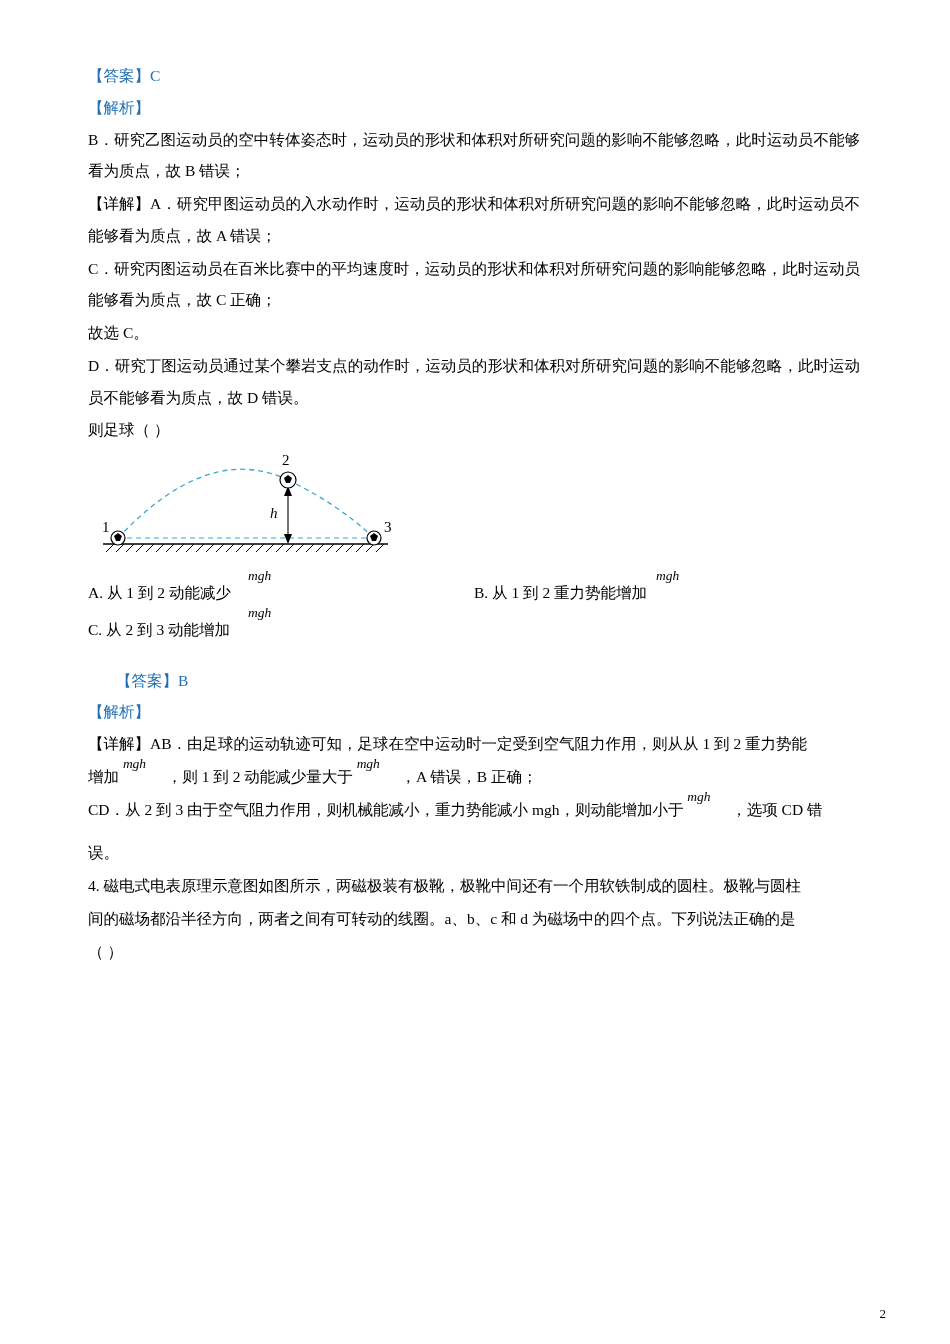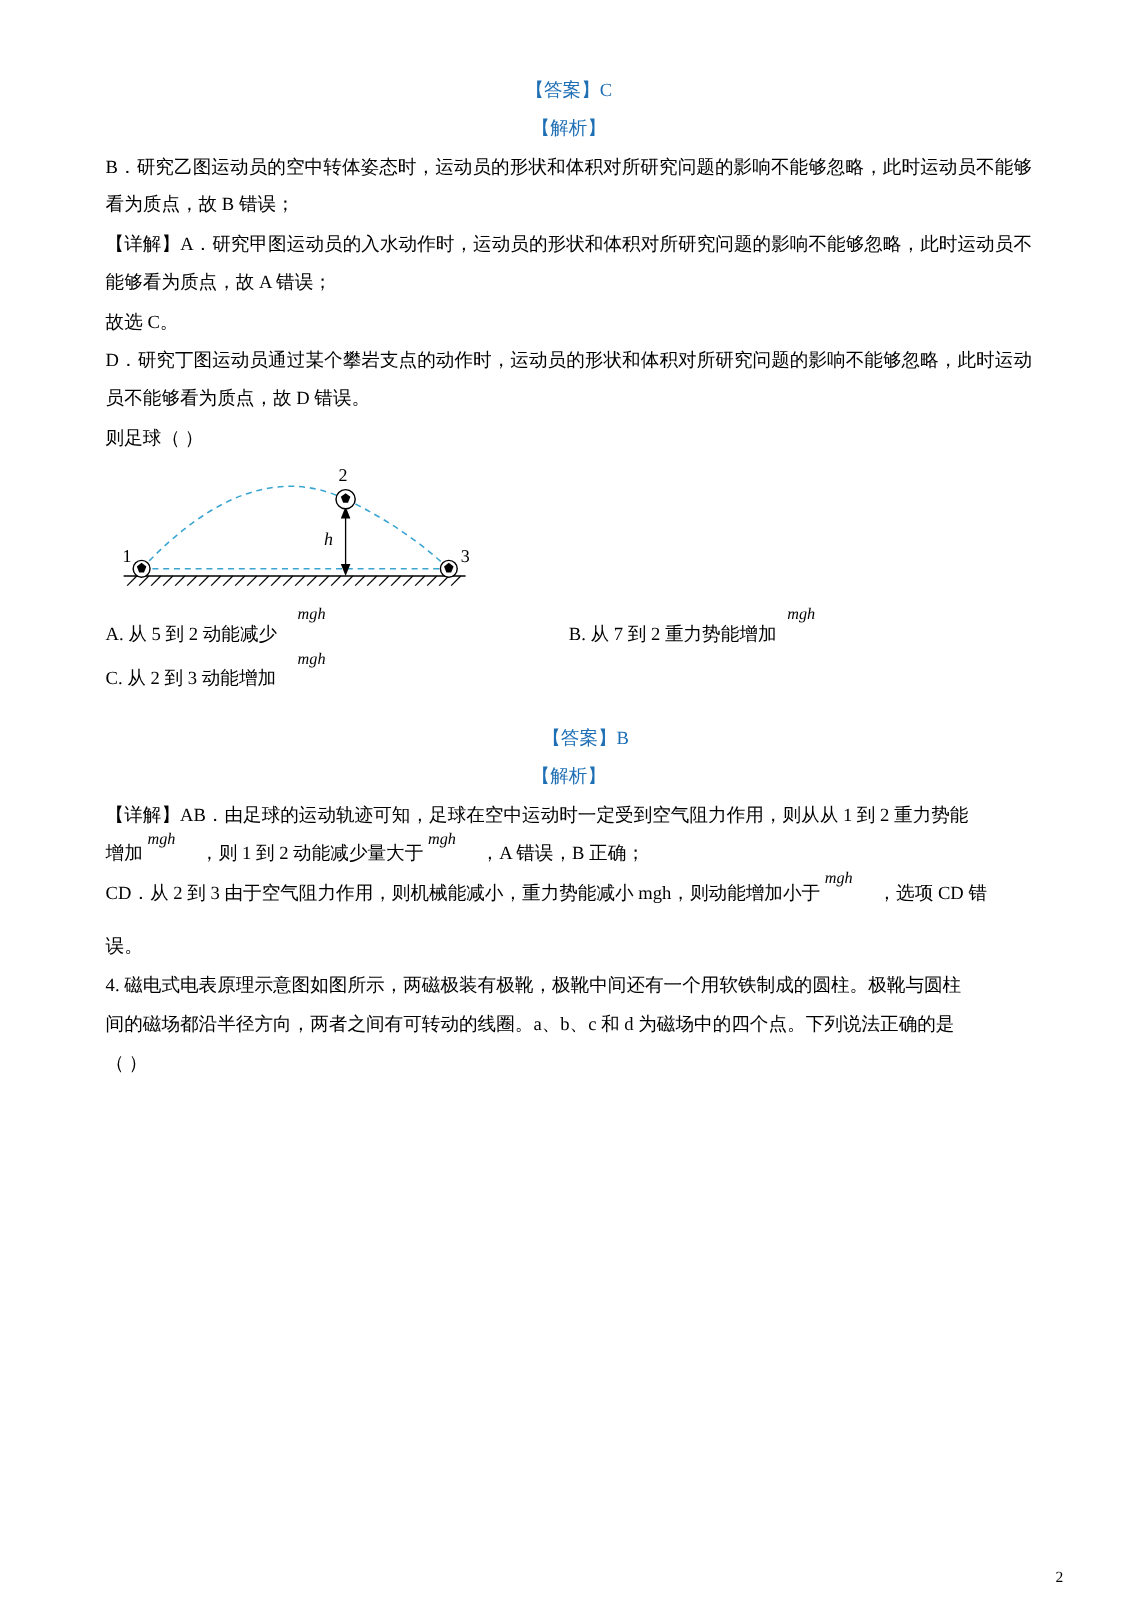--- a/index.html
+++ b/index.html
@@ -25,21 +25,20 @@
     font-size: 15.5px;
     line-height: 2.05;
     text-align: justify;
     margin: 0 0 1px 0;
   }
   .blue-head {
     color: #1f6fb5;
     font-size: 15.5px;
     line-height: 2.05;
     margin: 0;
-    text-align: center;
   }
   .inline-frac-wrap {
     display: inline-block;
     width: 40px;
     position: relative;
     height: 1em;
     vertical-align: baseline;
   }
   .inline-frac-wrap .num {
     position: absolute;
@@ -84,20 +83,21 @@
 </style>
 </head>
 <body>
 
 <div class="page">
 
   <p class="blue-head">【答案】C</p>
   <p class="blue-head">【解析】</p>
   <p class="para">B．研究乙图运动员的空中转体姿态时，运动员的形状和体积对所研究问题的影响不能够忽略，此时运动员不能够看为质点，故 B 错误；</p>
   <p class="para">【详解】A．研究甲图运动员的入水动作时，运动员的形状和体积对所研究问题的影响不能够忽略，此时运动员不能够看为质点，故 A 错误；</p>
+  <p class="para">C．研究丙图运动员在百米比赛中的平均速度时，运动员的形状和体积对所研究问题的影响能够忽略，此时运动员能够看为质点，故 C 正确；</p>
   <p class="para">故选 C。</p>
   <p class="para">D．研究丁图运动员通过某个攀岩支点的动作时，运动员的形状和体积对所研究问题的影响不能够忽略，此时运动员不能够看为质点，故 D 错误。</p>
 
   <p class="para">则足球（        ）</p>
 
   <div class="figure">
     <svg width="420" height="120" viewBox="0 0 420 120">
 
       <line x1="15" y1="92" x2="300" y2="92" stroke="#000" stroke-width="1.4"></line>
 
@@ -151,25 +151,25 @@
       <text x="14" y="80" font-family="Liberation Serif, serif" font-size="15">1</text>
       <text x="194" y="13" font-family="Liberation Serif, serif" font-size="15">2</text>
       <text x="296" y="80" font-family="Liberation Serif, serif" font-size="15">3</text>
       <text x="182" y="66" font-family="Liberation Serif, serif" font-size="15" font-style="italic">h</text>
     </svg>
   </div>
 
   <div class="options">
     <div class="opt-row">
       <div class="opt-cell">
-        <span>A. 从 5 到 2 动能减少</span>
+        <span>A. 从 1 到 2 动能减少</span>
         <span class="frac-over" style="left:160px;">mgh</span>
       </div>
       <div class="opt-cell">
-        <span>B. 从 7 到 2 重力势能增加</span>
+        <span>B. 从 1 到 2 重力势能增加</span>
         <span class="frac-over" style="left:182px;">mgh</span>
       </div>
     </div>
     <div class="opt-row">
       <div class="opt-cell">
         <span>C. 从 2 到 3 动能增加</span>
         <span class="frac-over" style="left:160px;">mgh</span>
       </div>
     </div>
   </div>

